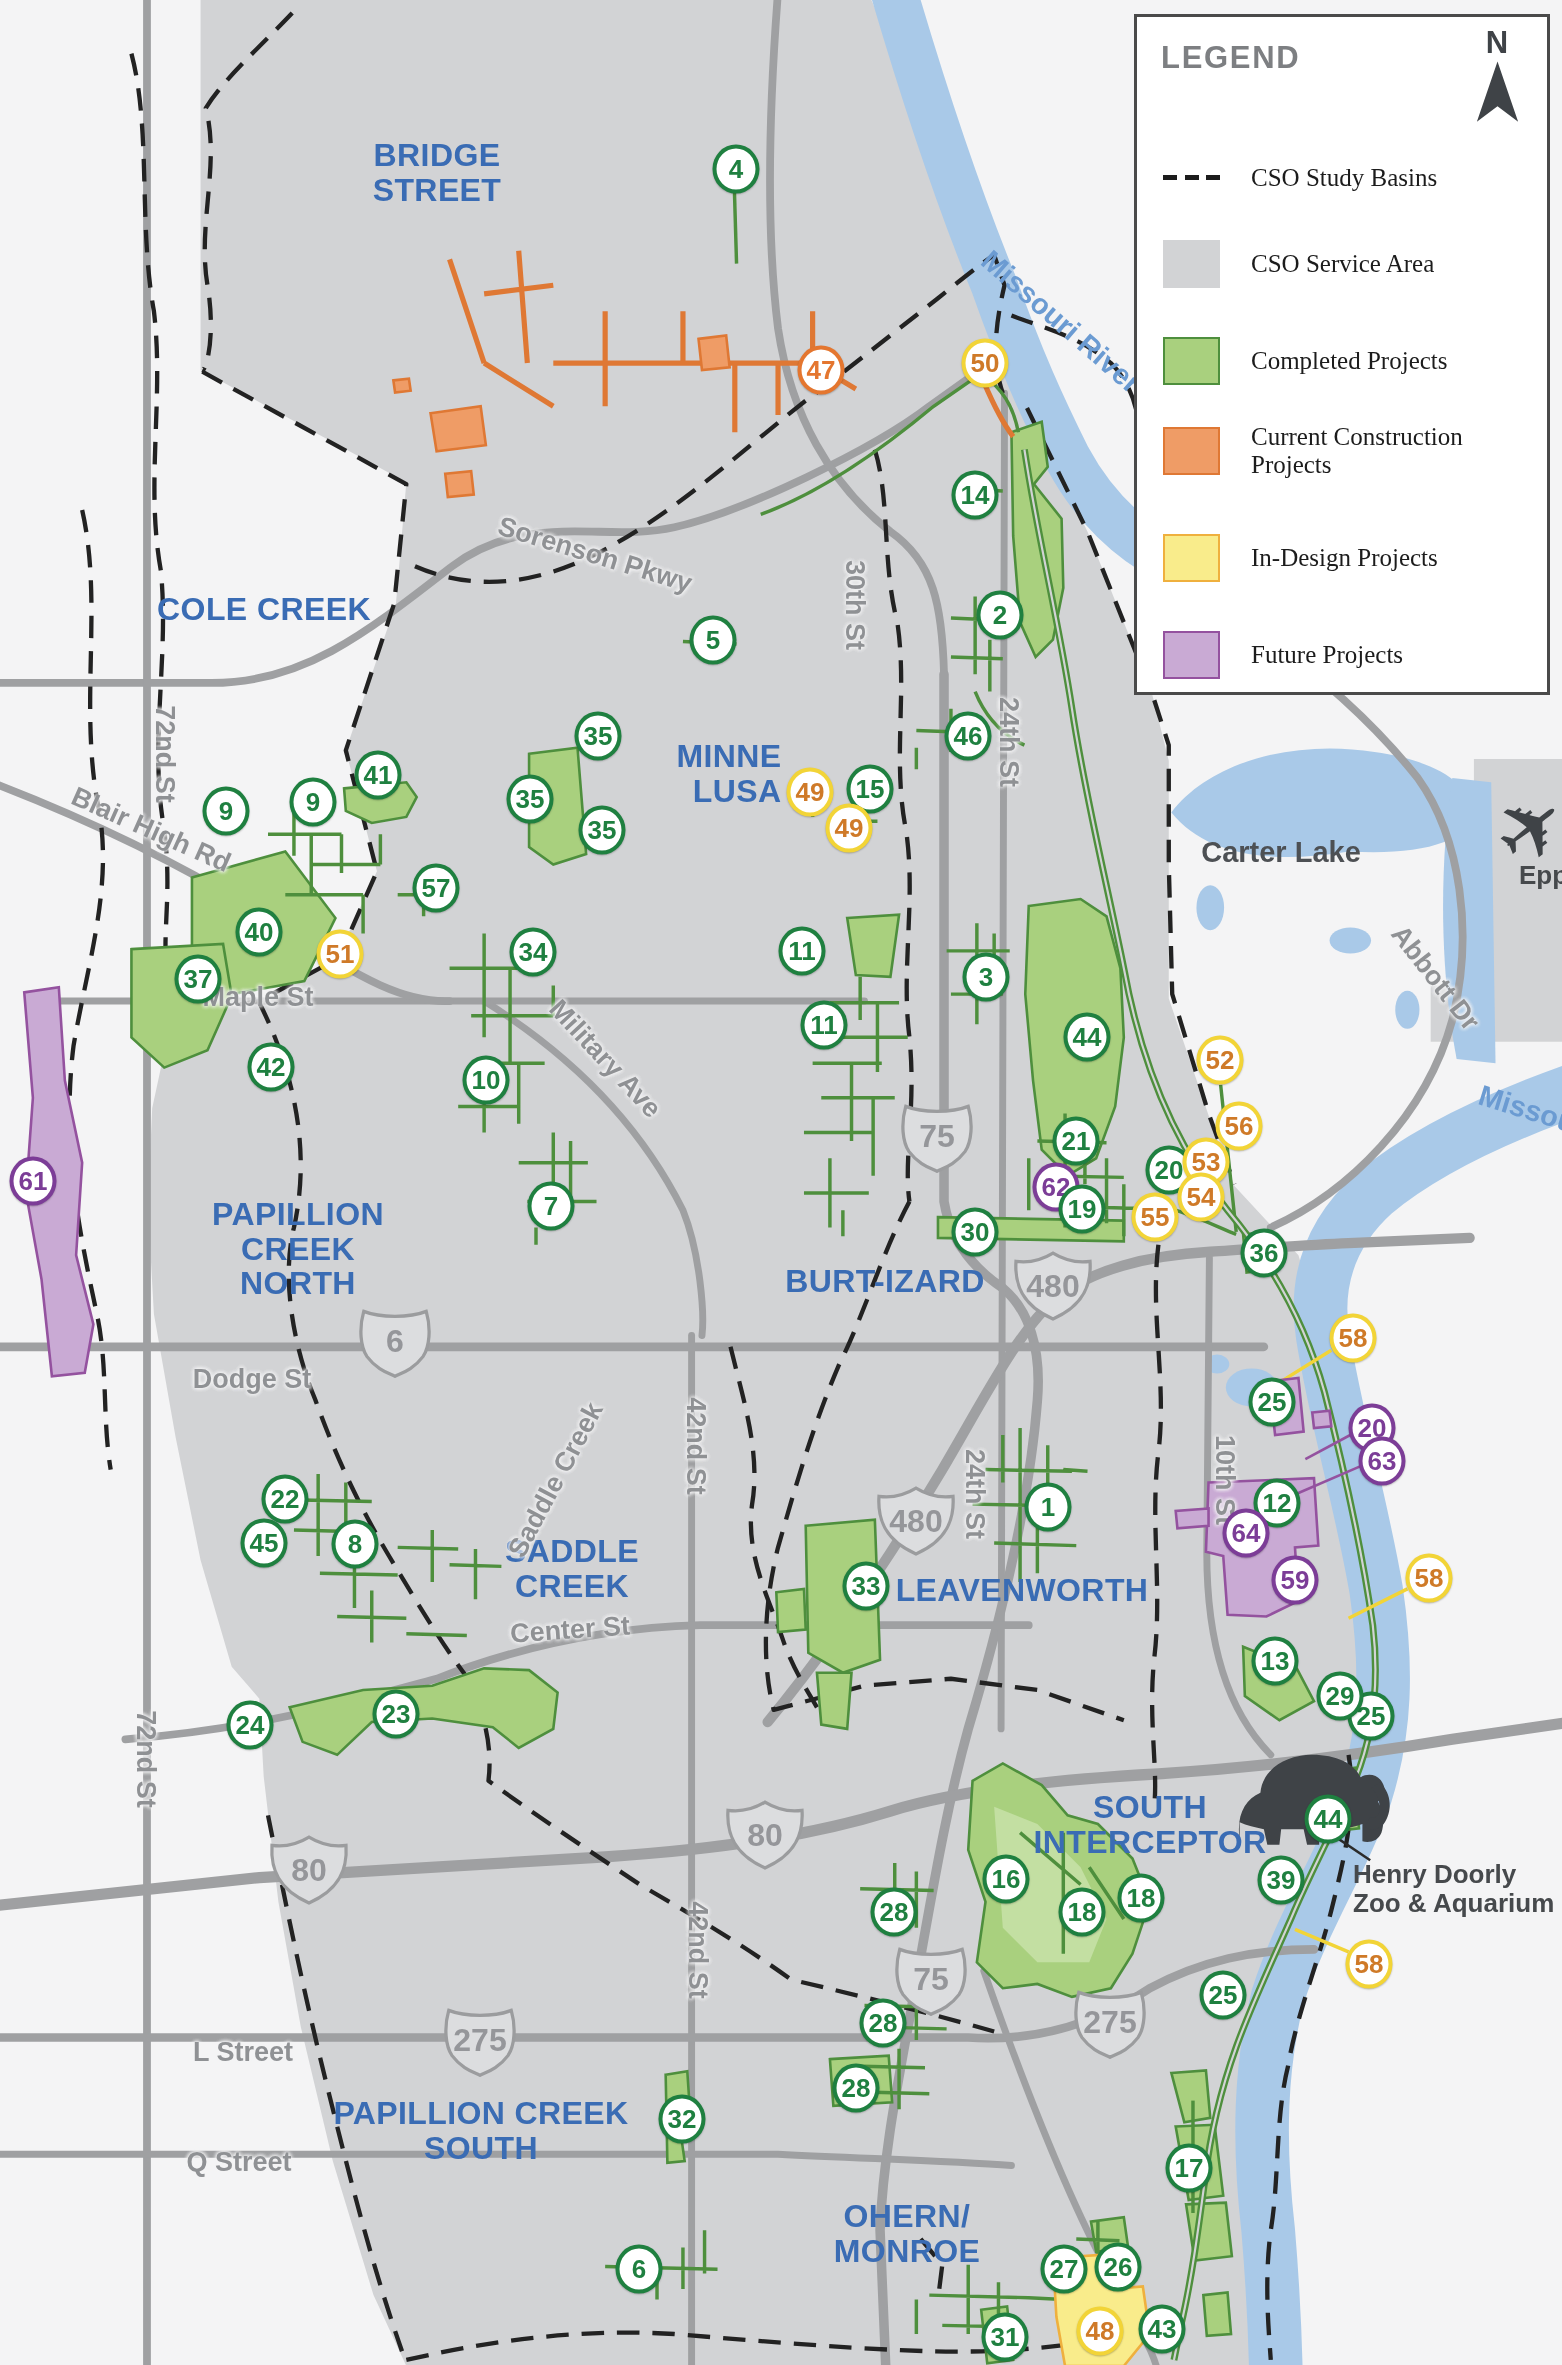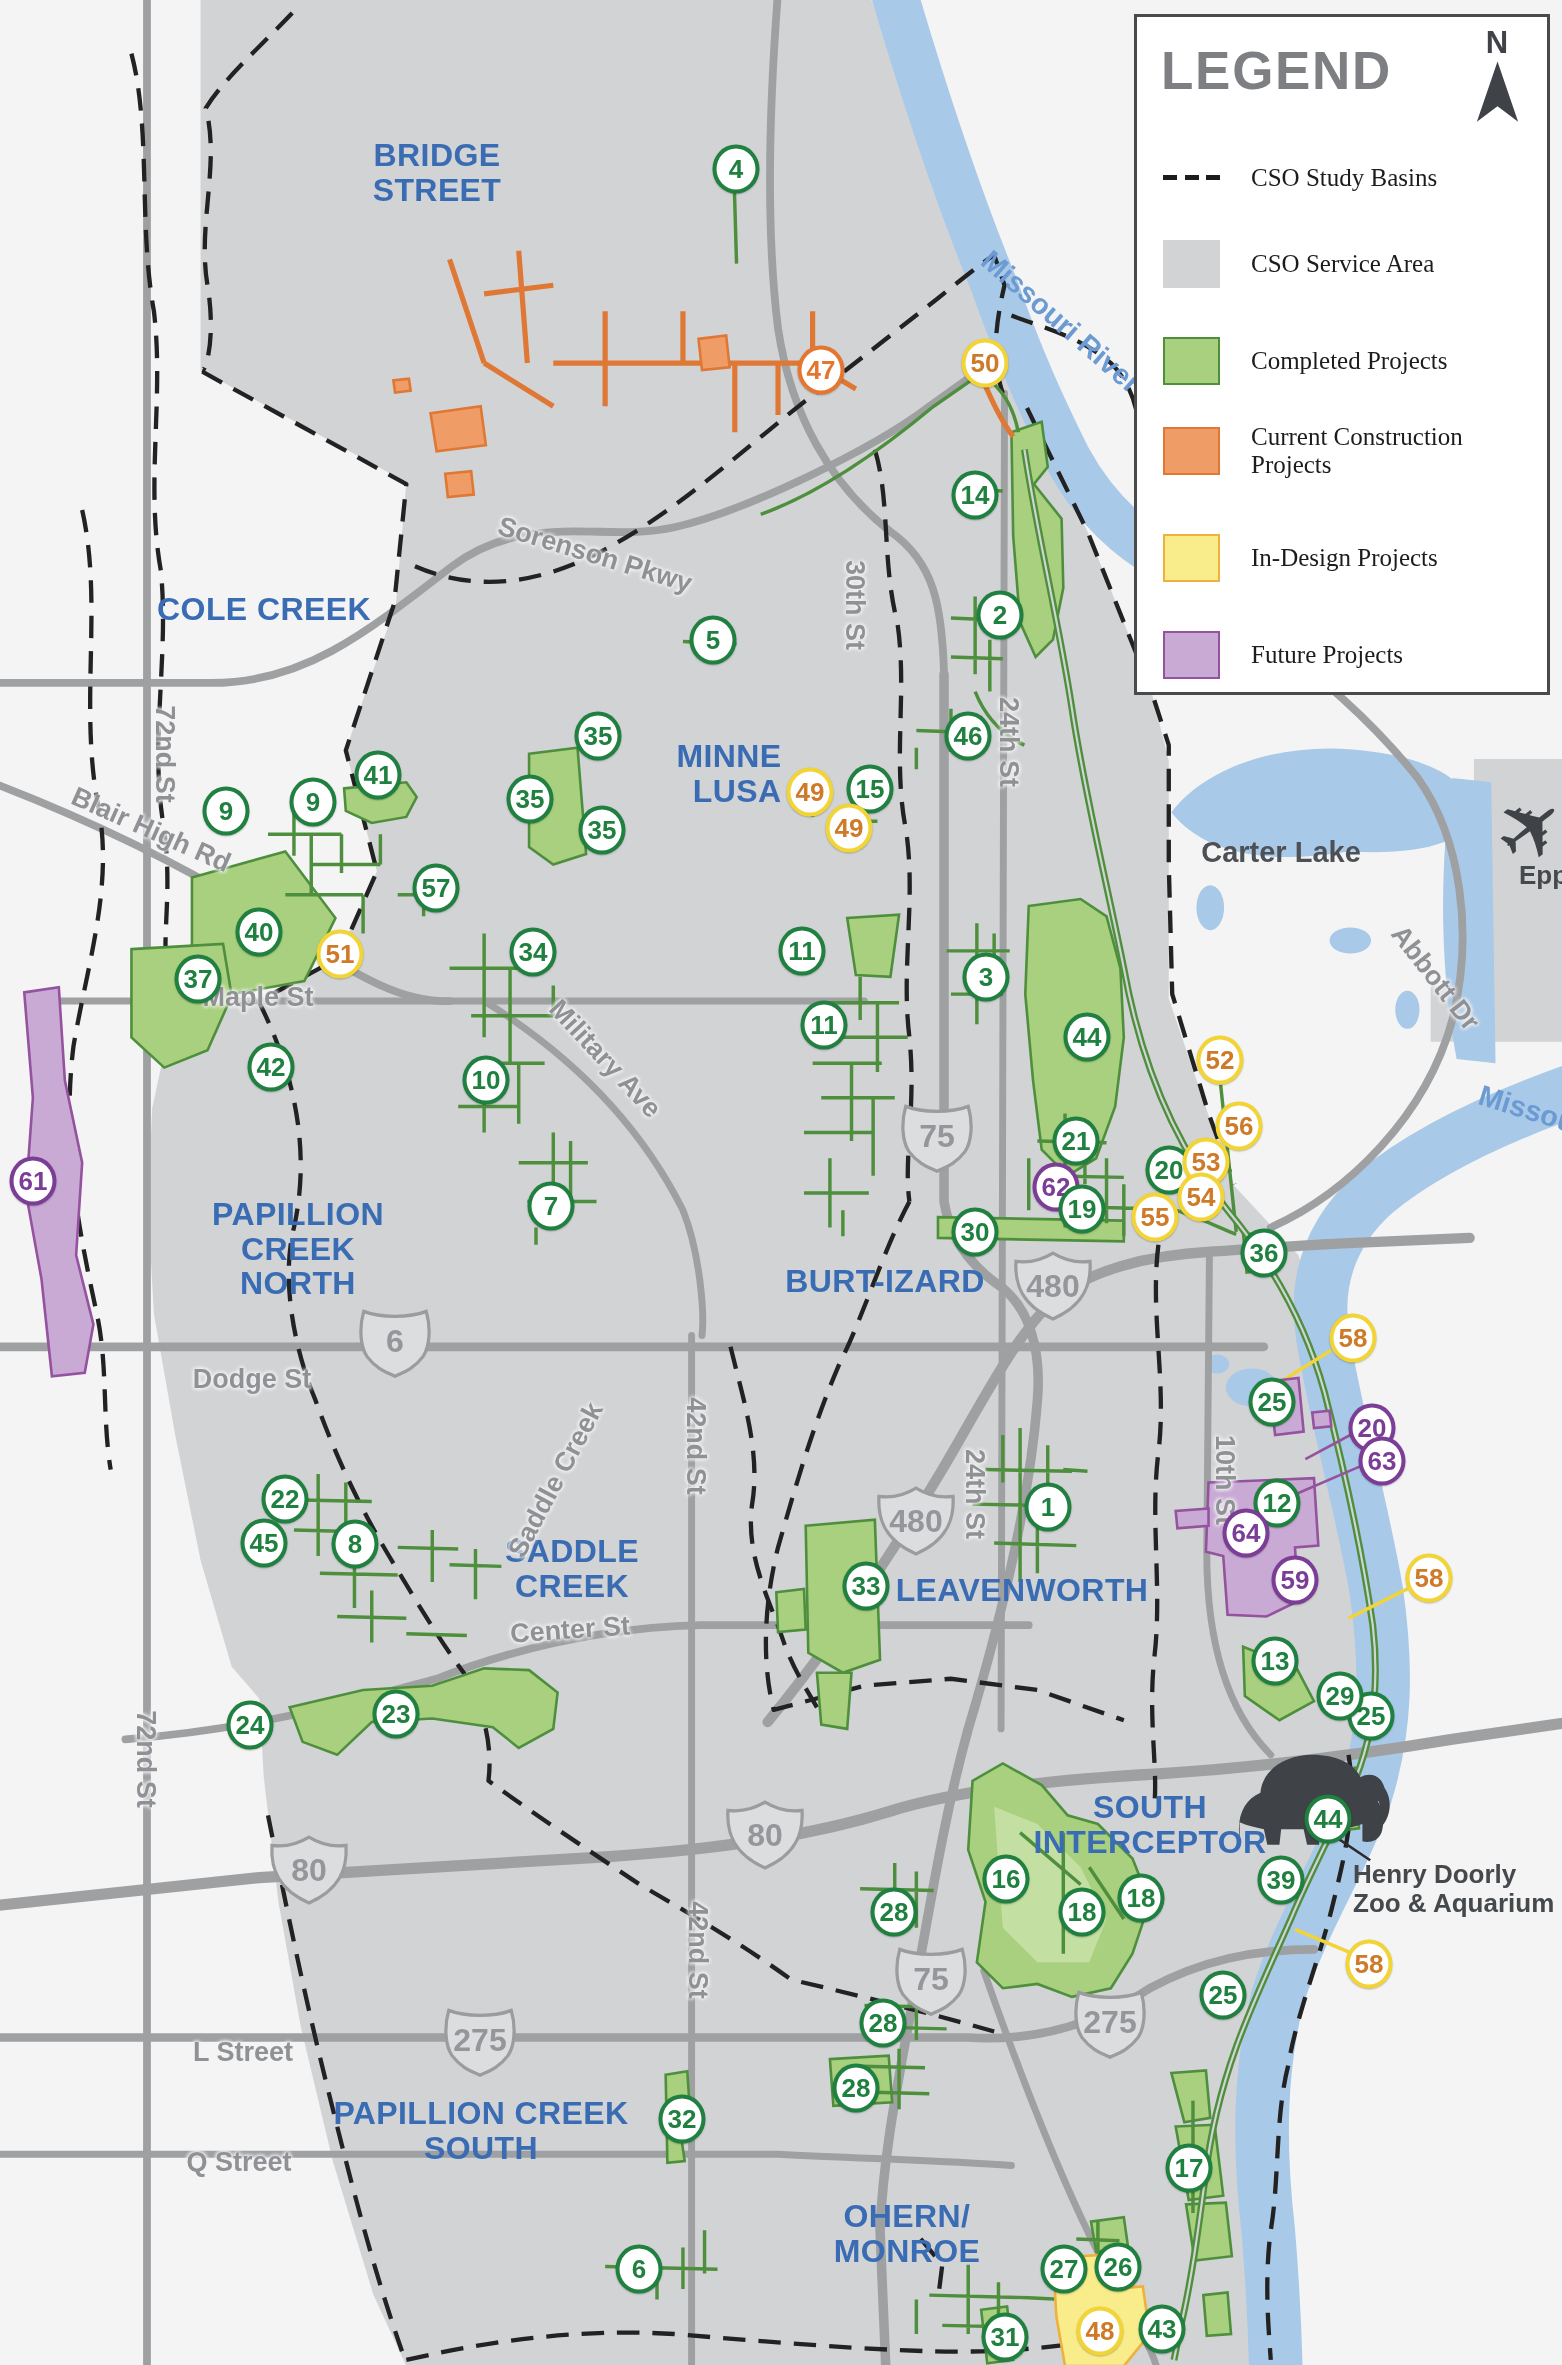--- a/index.html
+++ b/index.html
@@ -19,21 +19,21 @@
        transform:translate(-50%,-50%);box-sizing:border-box;box-shadow:0 0.9px 1.7px rgba(0,0,0,.25);}
   .marker.completed{border:4.3px solid var(--marker_completed,#1f8040);color:var(--marker_completed,#1f8040);}
   .marker.construction{border:4.3px solid var(--marker_construction,#e4762f);color:var(--marker_construction,#e4762f);}
   .marker.indesign{border:4.3px solid var(--marker_indesign_ring,#f2d437);color:var(--marker_indesign_text,#cf7a28);}
   .marker.future{border:4.3px solid var(--marker_future,#7c3d97);color:var(--marker_future,#7c3d97);}
   .shield{position:absolute;transform:translate(-50%,-50%);display:flex;align-items:center;justify-content:center;}
   .shield svg{position:absolute;left:0;top:0;}
   .shield span{position:relative;color:#95969a;font-weight:bold;font-size:32px;}
   .legend{position:absolute;left:1134px;top:14px;width:416px;height:681px;background:#fff;
        border:3.5px solid #4a4a4a;box-sizing:border-box;z-index:50;}
-  .legend-title{position:absolute;left:24px;top:22.5px;font-size:53px;font-weight:bold;
+  .legend-title{position:absolute;left:24px;top:22.5px;font-size:31px;font-weight:bold;
        color:#7d7f82;letter-spacing:1.7px;}
   .compass{position:absolute;right:22.5px;top:10.4px;text-align:center;color:#3f4347;}
   .compass .n{font-size:31px;font-weight:bold;line-height:1;}
   .lrow{position:absolute;left:26px;width:363px;display:flex;align-items:center;height:61px;}
   .lrow .sw{width:57px;height:48px;flex:0 0 57px;box-sizing:border-box;margin-right:31px;}
   .lrow .sw.dash{height:5.2px;background:none;display:flex;justify-content:space-between;align-items:center;}
   .lrow .sw.dash i{display:block;width:14px;height:4.3px;background:#1c1c1c;}
   .lrow .txt{font-size:25px;font-weight:500;color:#1c1c1c;white-space:pre-line;line-height:1.1;font-family:Liberation Serif, serif;}
 </style>
 </head>

